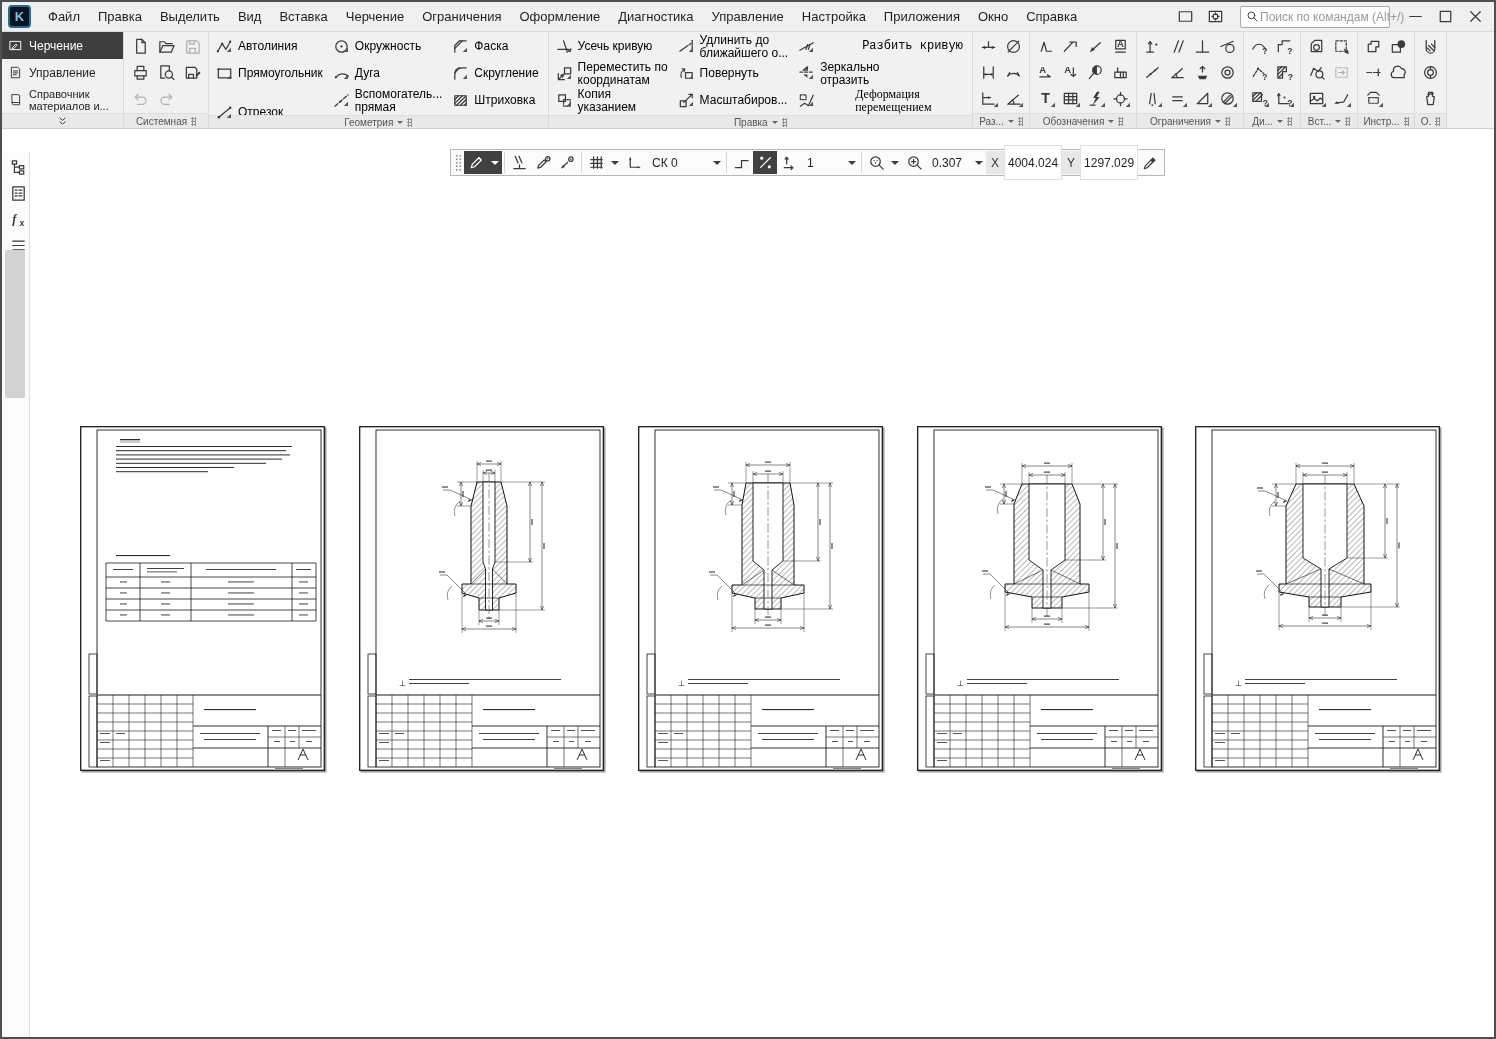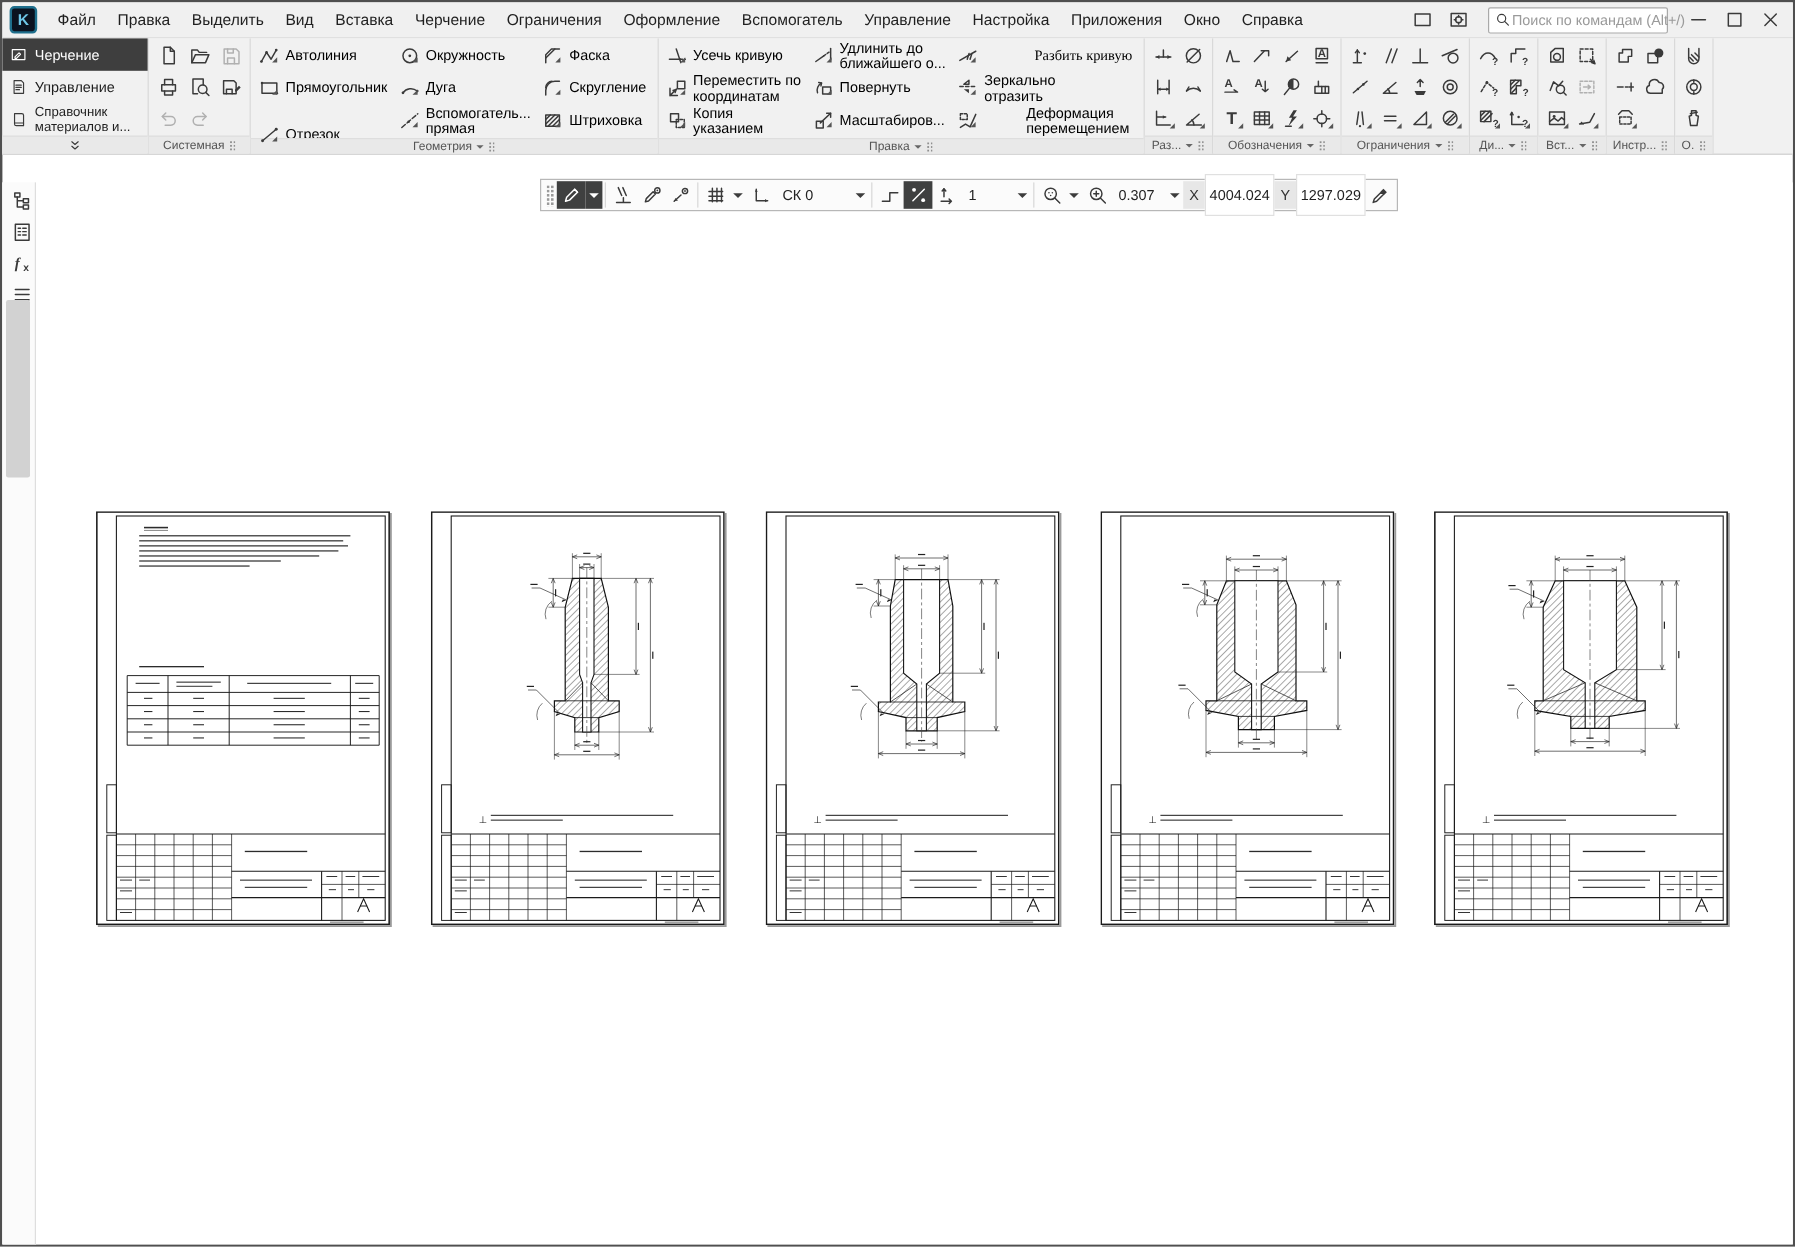--- a/index.html
+++ b/index.html
@@ -85,21 +85,21 @@
     <div class="logo">K</div>
     <div id="menus" style="display:flex">
         <div class="menu-item">Файл</div>
         <div class="menu-item">Правка</div>
         <div class="menu-item">Выделить</div>
         <div class="menu-item">Вид</div>
         <div class="menu-item">Вставка</div>
         <div class="menu-item">Черчение</div>
         <div class="menu-item">Ограничения</div>
         <div class="menu-item">Оформление</div>
-        <div class="menu-item">Вспомогатель</div>
+        <div class="menu-item">Диагностика</div>
         <div class="menu-item">Управление</div>
         <div class="menu-item">Настройка</div>
         <div class="menu-item">Приложения</div>
         <div class="menu-item">Окно</div>
         <div class="menu-item">Справка</div>
       </div>
     <div class="mb-spacer"></div>
     <div class="tbtn ic">
         <svg viewBox="0 0 20 20">
           <rect x="3.5" y="5" width="13" height="10"></rect>
@@ -313,31 +313,31 @@
               <button class="rbtn" style="border: 0px; background: transparent; font-family: inherit; text-align: left;"><span class="ic dd"><svg viewBox="0 0 20 20">
                     <rect x="9" y="9" width="7" height="6"></rect>
                     <path d="M4.5 14A7 7 0 0 1 8 5.5"></path>
                     <path d="M8 5.5L5.5 5M8 5.5L7.5 8"></path>
                   </svg></span><span>Повернуть</span></button>
               <button class="rbtn" style="border: 0px; background: transparent; font-family: inherit; text-align: left;"><span class="ic dd"><svg viewBox="0 0 20 20">
                     <rect x="3.5" y="10.5" width="6" height="6"></rect>
                     <path d="M7 12L16 3.5"></path>
                     <path d="M16 3.5h-3.5M16 3.5V7"></path>
                   </svg></span><span>Масштабиров...</span></button>
-              <button class="rbtn" style="border: 0px; background: transparent; font-family: Liberation Serif, serif; text-align: center; gap: 46px;"><span class="ic dd"><svg viewBox="0 0 20 20">
+              <button class="rbtn" style="border: 0px; background: transparent; font-family: Liberation Mono, monospace; text-align: center; gap: 46px;"><span class="ic dd"><svg viewBox="0 0 20 20">
                     <path d="M3 14L17 6"></path>
                     <path d="M9.5 13l1.6-5M12 13l1.6-5"></path>
                   </svg></span><span>Разбить кривую</span></button>
               <button class="rbtn" style="border: 0px; background: transparent; font-family: inherit; text-align: left;"><span class="ic dd"><svg viewBox="0 0 20 20">
                     <path d="M3 8.5h14" stroke-dasharray="3 2"></path>
                     <path d="M6.5 6.5L11 3v3.5z"></path>
                     <path d="M6.5 11l4.5 3.5V11z" style="fill:#3a3a3a;stroke:none"></path>
                   </svg></span><span>Зеркально
 отразить</span></button>
-              <button class="rbtn" style="border: 0px; background: transparent; font-family: Liberation Sans, sans-serif; text-align: left; gap: 39px;"><span class="ic dd"><svg viewBox="0 0 20 20">
+              <button class="rbtn" style="border: 0px; background: transparent; font-family: Liberation Serif, serif; text-align: left; gap: 39px;"><span class="ic dd"><svg viewBox="0 0 20 20">
                     <rect x="3.5" y="4" width="6" height="5" stroke-dasharray="2 1.4"></rect>
                     <path d="M3.5 16l4.5-3 4 2.5L17 4.5"></path>
                   </svg></span><span>Деформация
 перемещением</span></button>
             </div>
           </div>
           <div class="rfoot">
             <span>Правка</span>
             <span class="fcar"></span>
             <span class="grip"></span>

